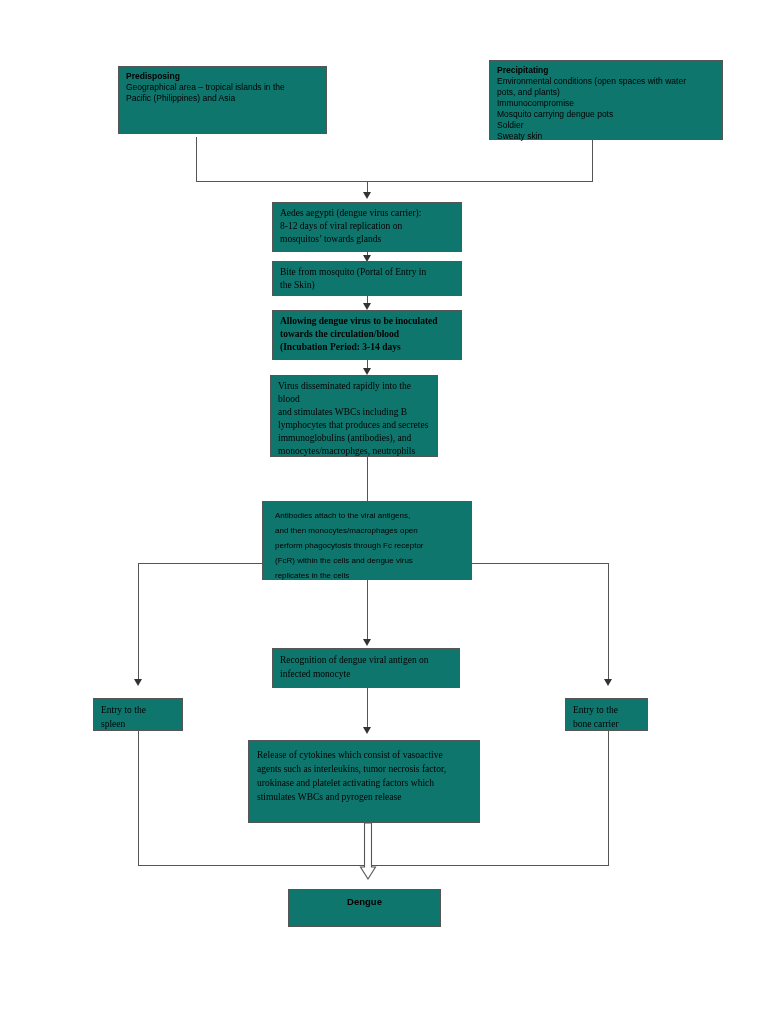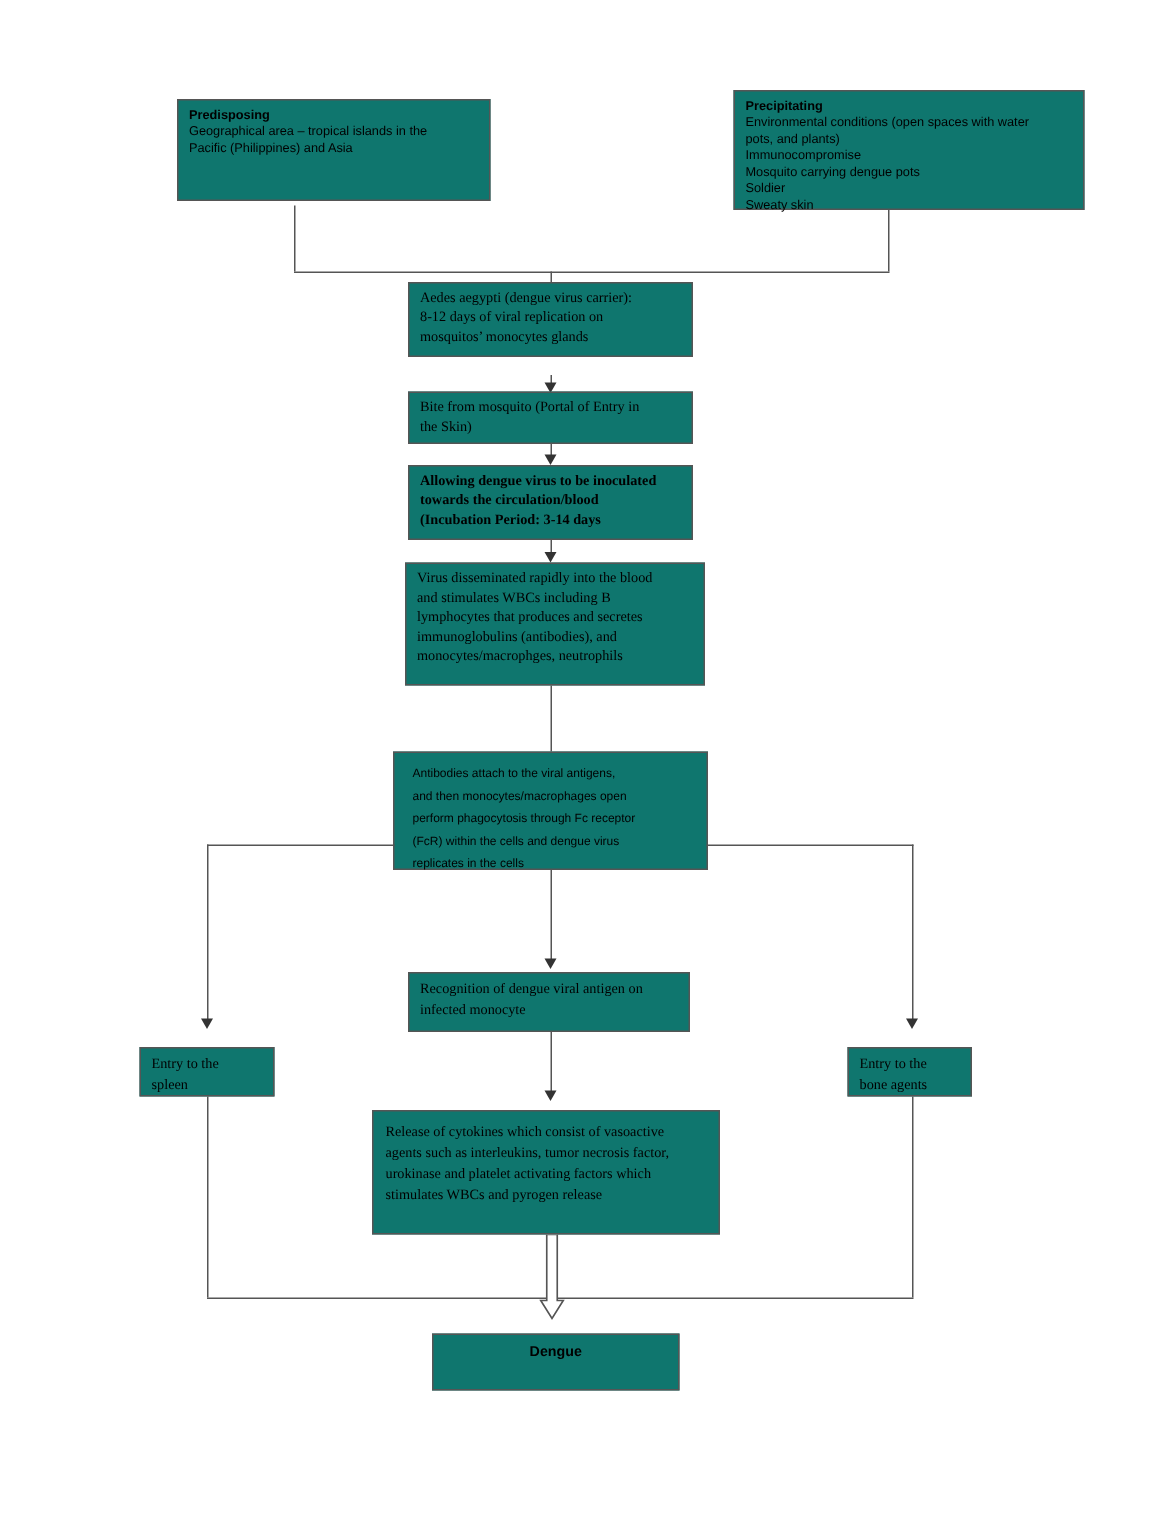--- a/index.html
+++ b/index.html
@@ -94,24 +94,24 @@
     <p>Soldier</p>
     <p>Sweaty skin</p>
   </div>
 
   <div class="ln-v" style="left:196px; top:137px; height:44px;"></div>
   <div class="ln-v" style="left:592px; top:140px; height:41px;"></div>
   <div class="ln-h" style="left:196px; top:181px; width:397px;"></div>
   <div class="ln-v" style="left:367px; top:181px; height:12px;"></div>
   <div class="arrow-down" style="left:363px; top:192px;"></div>
 
-  <div class="box serif" style="left:272px; top:188px; width:190px; height:50px; font-size:9.5px; line-height:13px;">
+  <div class="box serif" style="left:272px; top:202px; width:190px; height:50px; font-size:9.5px; line-height:13px;">
     <p>Aedes aegypti (dengue virus carrier):</p>
     <p>8-12 days of viral replication on</p>
-    <p>mosquitos’ monocytes glands</p>
+    <p>mosquitos’ towards glands</p>
   </div>
 
   <div class="ln-v" style="left:367px; top:250px; height:6px;"></div>
   <div class="arrow-down" style="left:363px; top:255px;"></div>
 
   <div class="box serif" style="left:272px; top:261px; width:190px; height:35px; font-size:9.5px; line-height:13px;">
     <p>Bite from mosquito (Portal of Entry in</p>
     <p>the Skin)</p>
   </div>
 
@@ -120,21 +120,21 @@
 
   <div class="box serif" style="left:272px; top:310px; width:190px; height:50px; font-size:9.5px; line-height:13px;font-weight:bold;">
     <p>Allowing dengue virus to be inoculated</p>
     <p>towards the circulation/blood</p>
     <p>(Incubation Period: 3-14 days</p>
   </div>
 
   <div class="ln-v" style="left:367px; top:360px; height:9px;"></div>
   <div class="arrow-down" style="left:363px; top:368px;"></div>
 
-  <div class="box serif" style="left:270px; top:375px; width:200px; height:82px; font-size:9.5px; line-height:13px;">
+  <div class="box serif" style="left:270px; top:375px; width:168px; height:82px; font-size:9.5px; line-height:13px;">
     <p>Virus disseminated rapidly into the blood</p>
     <p>and stimulates WBCs including B</p>
     <p>lymphocytes that produces and secretes</p>
     <p>immunoglobulins (antibodies), and</p>
     <p>monocytes/macrophges, neutrophils</p>
   </div>
 
   <div class="ln-v" style="left:367px; top:457px; height:44px;"></div>
 
   <div class="box sans" style="left:262px; top:501px; width:210px; height:79px; font-size:8px; line-height:15px; padding-left:12px; padding-top:6px;">
@@ -161,21 +161,21 @@
     <p>infected monocyte</p>
   </div>
 
   <div class="box serif" style="left:93px; top:698px; width:90px; height:33px; font-size:9.5px; line-height:14px;">
     <p>Entry to the</p>
     <p>spleen</p>
   </div>
 
   <div class="box serif" style="left:565px; top:698px; width:83px; height:33px; font-size:9.5px; line-height:14px;">
     <p>Entry to the</p>
-    <p>bone agents</p>
+    <p>bone carrier</p>
   </div>
 
   <div class="ln-v" style="left:367px; top:688px; height:40px;"></div>
   <div class="arrow-down" style="left:363px; top:727px;"></div>
 
   <div class="box serif" style="left:248px; top:740px; width:232px; height:83px; font-size:9.5px; line-height:14px; padding-left:8px; padding-top:7px;">
     <p>Release of cytokines which consist of vasoactive</p>
     <p>agents such as interleukins, tumor necrosis factor,</p>
     <p>urokinase and platelet activating factors which</p>
     <p>stimulates WBCs and pyrogen release</p>
@@ -184,17 +184,17 @@
   <div class="ln-v" style="left:138px; top:731px; height:134px;"></div>
   <div class="ln-v" style="left:608px; top:731px; height:134px;"></div>
   <div class="ln-h" style="left:138px; top:865px; width:471px;"></div>
 
   <div class="hollow-arrow" style="left:359px; top:823px;">
     <svg width="18" height="62" viewBox="0 0 18 62" xmlns="http://www.w3.org/2000/svg">
       <path d="M 5.5 0 L 5.5 44 L 1.5 44 L 9 56 L 16.5 44 L 12.5 44 L 12.5 0 Z" fill="#ffffff" stroke="#555555" stroke-width="1.1"></path>
     </svg>
   </div>
 
-  <div class="box sans centered" style="left:288px; top:889px; width:165px; height:38px; font-size:9.5px; line-height:14px; font-weight:bold; padding-top:5px;">
+  <div class="box sans centered" style="left:288px; top:889px; width:153px; height:38px; font-size:9.5px; line-height:14px; font-weight:bold; padding-top:5px;">
     <p>Dengue</p>
   </div>
 
 </div>
 
 </body></html>

